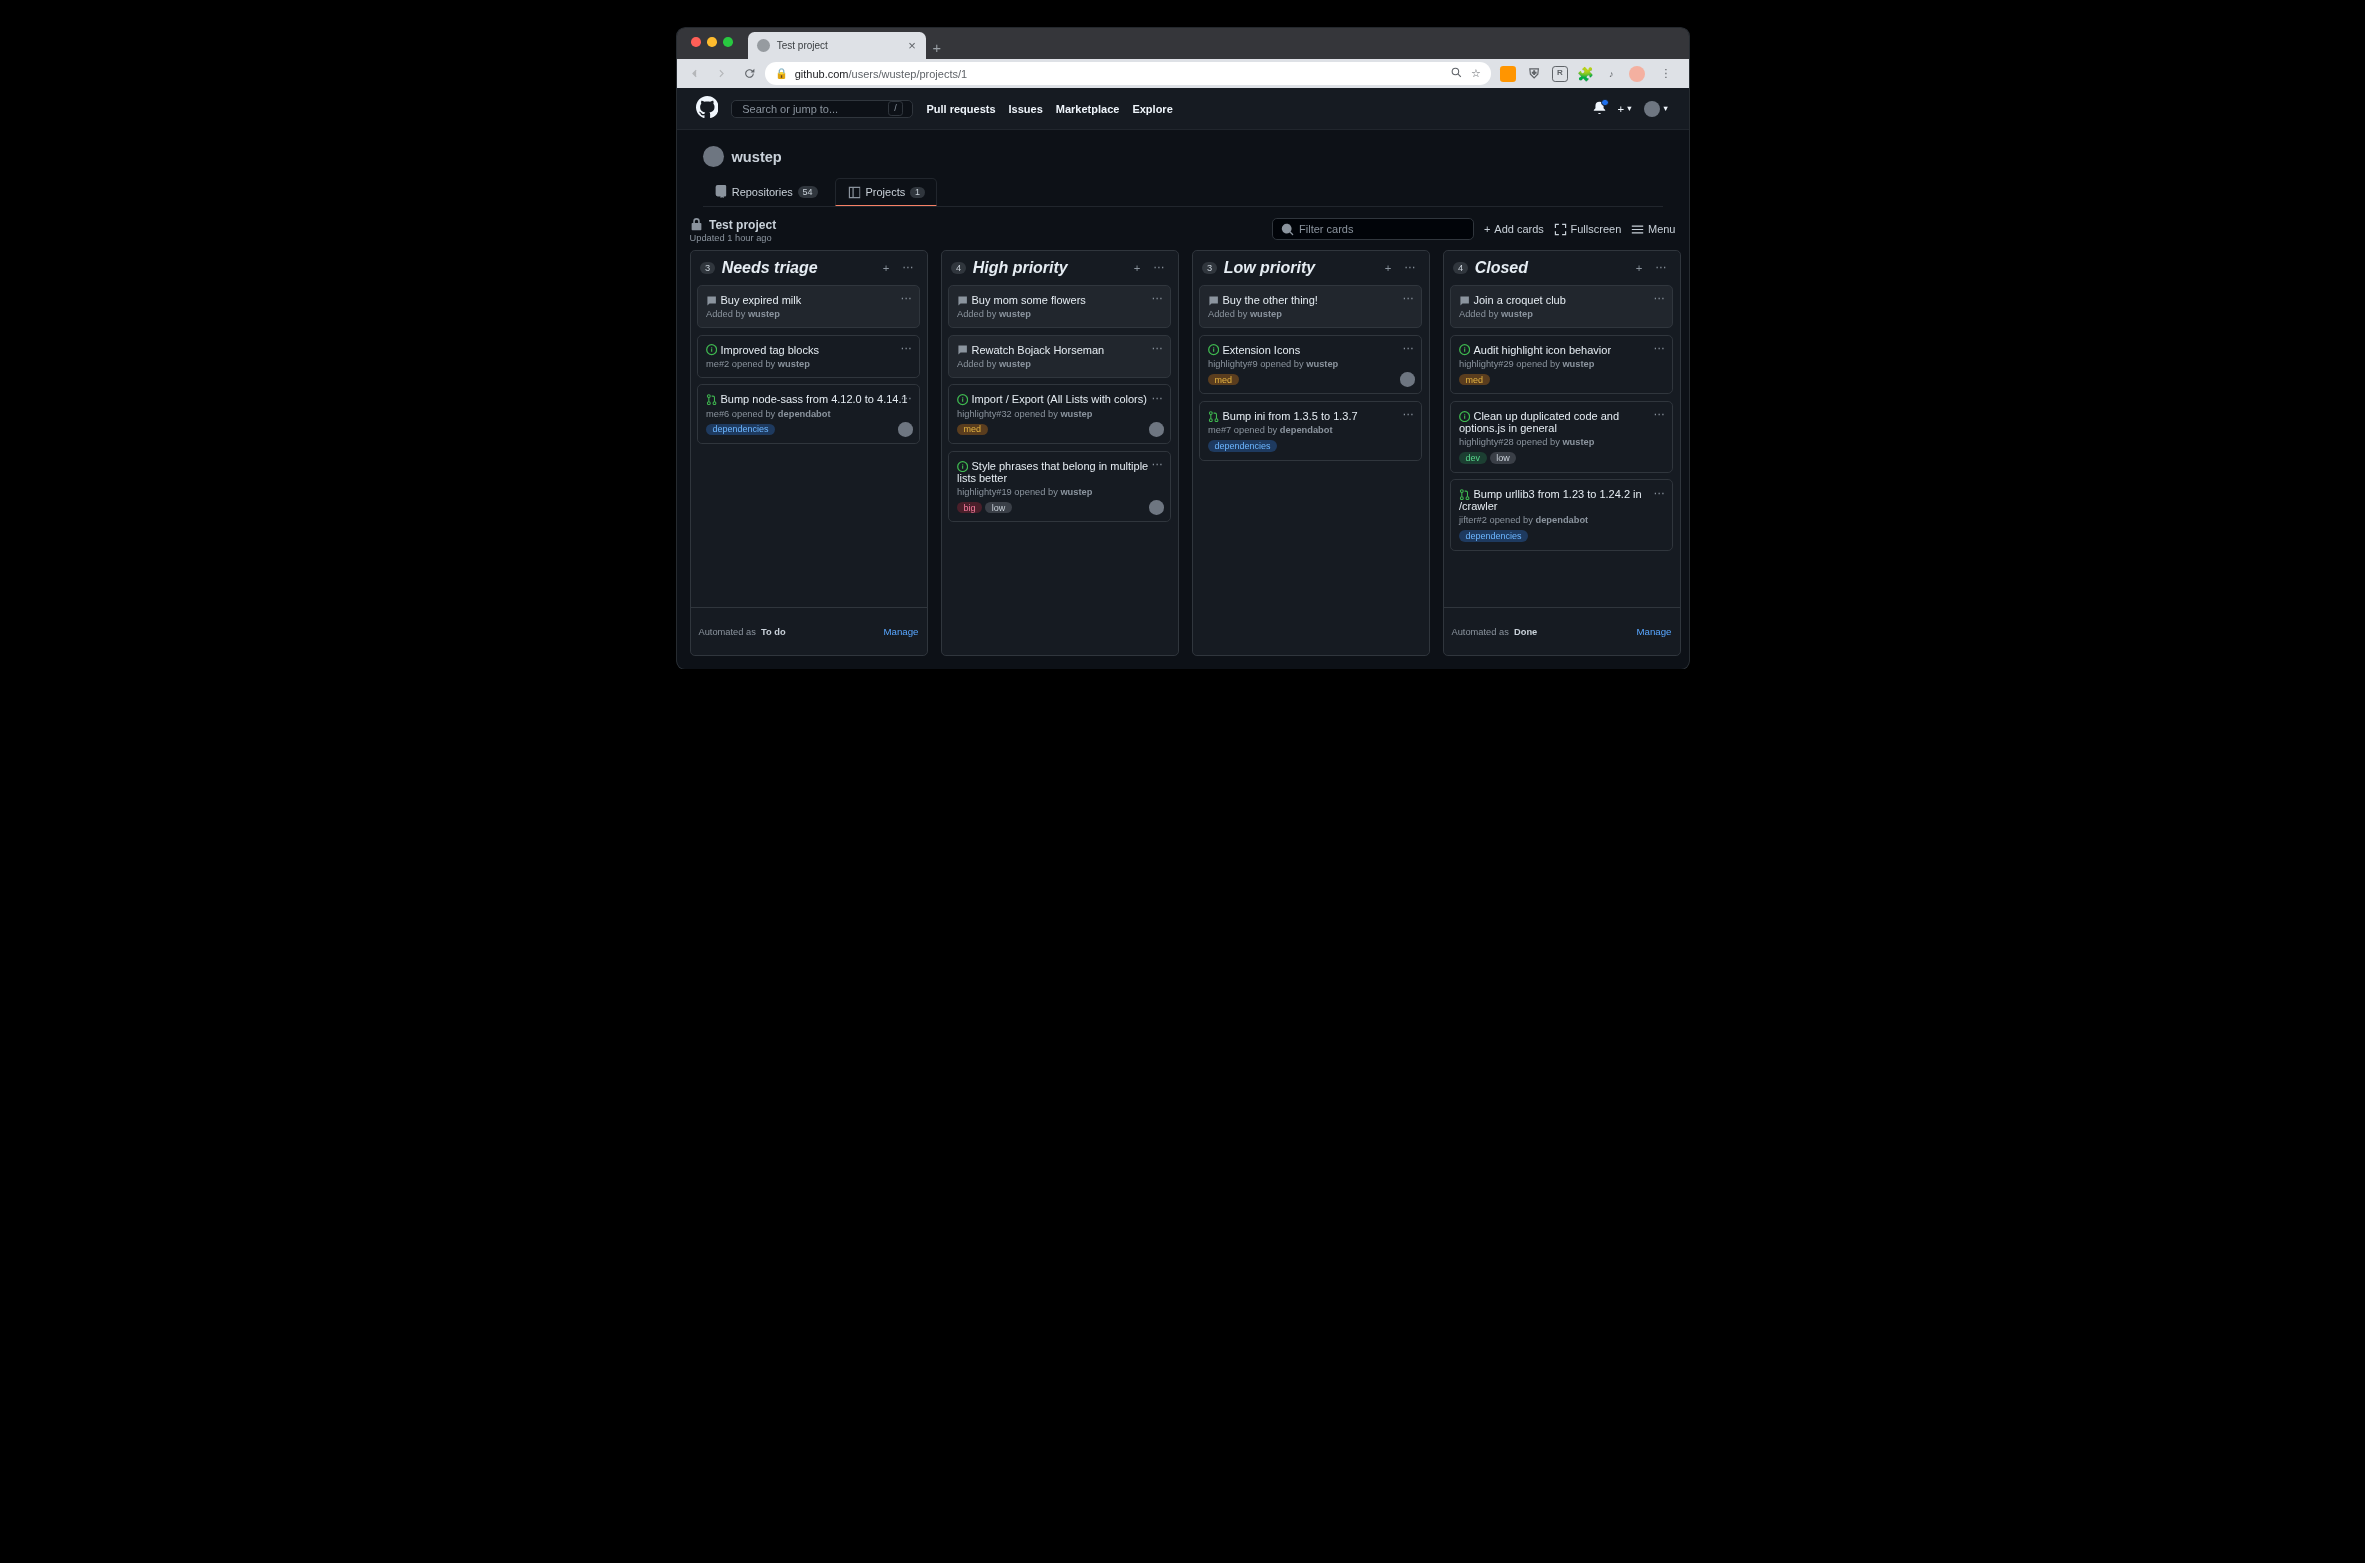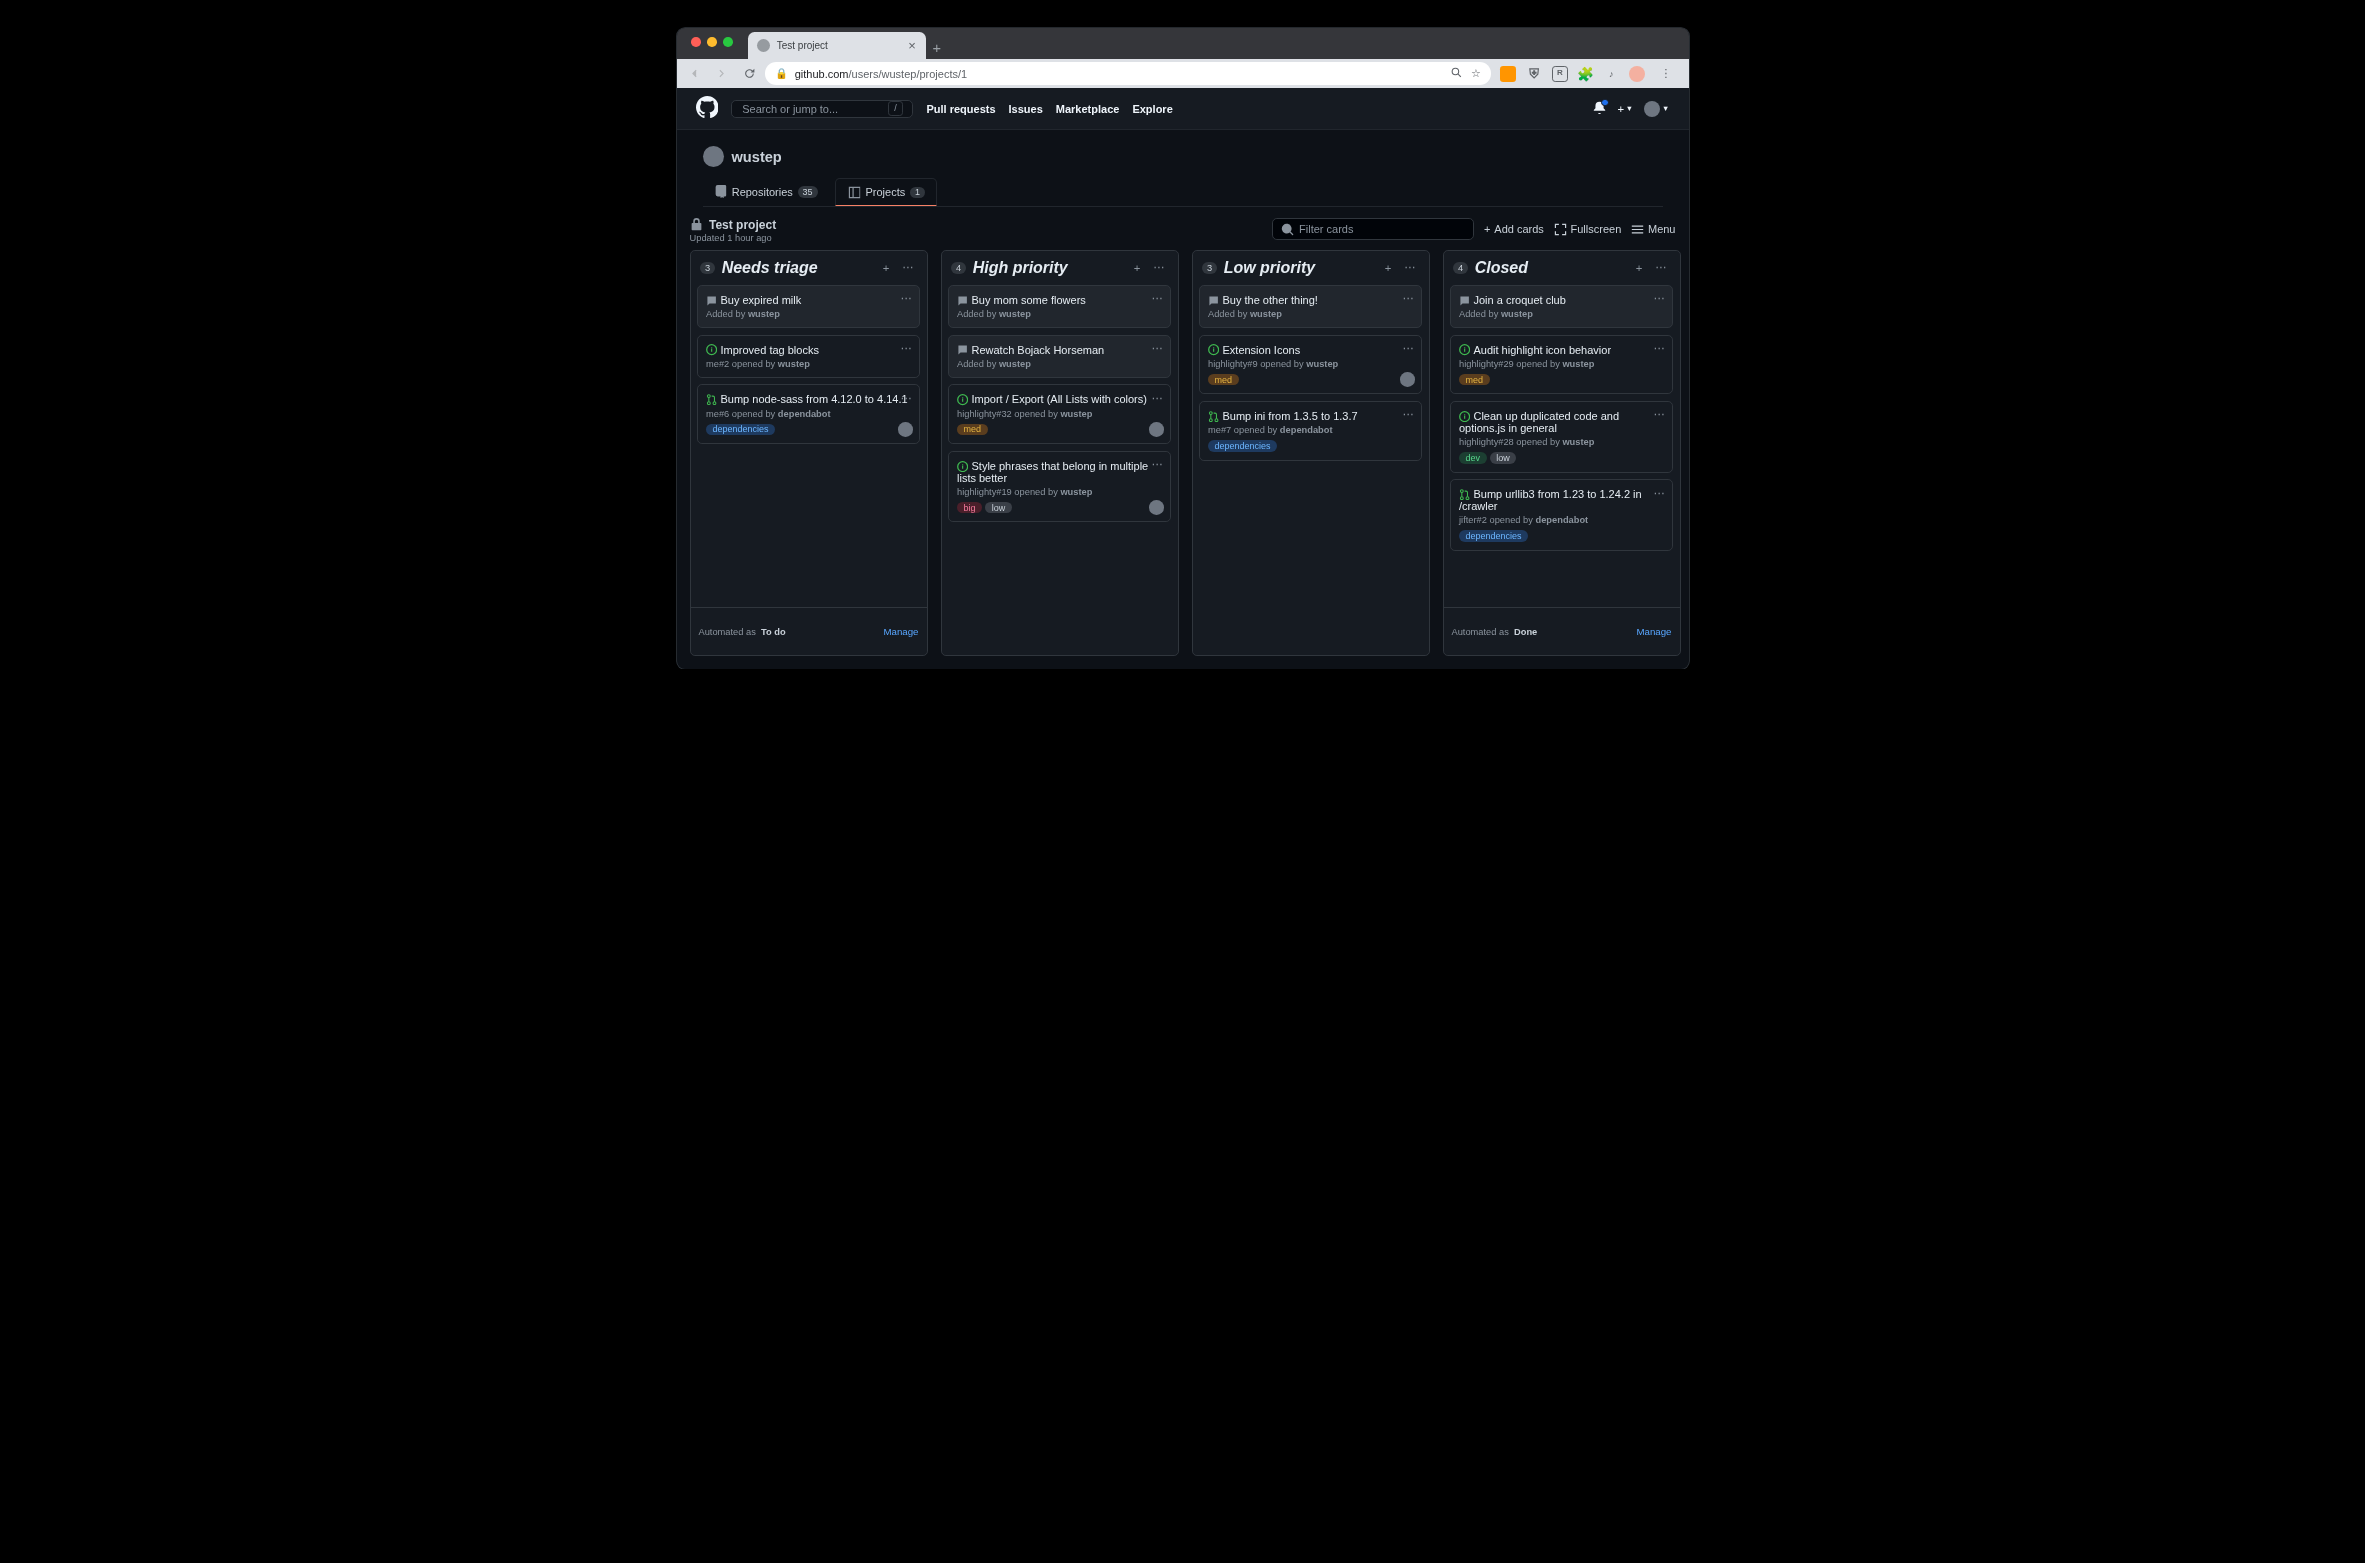--- a/index.html
+++ b/index.html
@@ -177,21 +177,21 @@
     <div class="profile-row">
       <div class="profile-avatar"></div>
       <span class="profile-name">wustep</span>
     </div>
     <div class="profile-tabs" id="profile-tabs">
         <div class="ptab">
           <svg class="oct" viewBox="0 0 16 16">
             <path d="M2 2.5A2.5 2.5 0 0 1 4.5 0h9A1.5 1.5 0 0 1 15 1.5v11A1.5 1.5 0 0 1 13.5 14H12v2l-2-1-2 1v-2H4.5A2.5 2.5 0 0 1 2 11.5v-9z"></path>
           </svg>
           <span>Repositories</span>
-          <span class="count">35</span>
+          <span class="count">54</span>
         </div>
         <div class="ptab active">
           <svg class="oct" viewBox="0 0 16 16">
             <path d="M1 1h14v14H1V1zm1.5 1.5v11h3v-11h-3zm4.5 0v11h7v-11H7z"></path>
           </svg>
           <span>Projects</span>
           <span class="count">1</span>
         </div>
       </div>
   </div>

